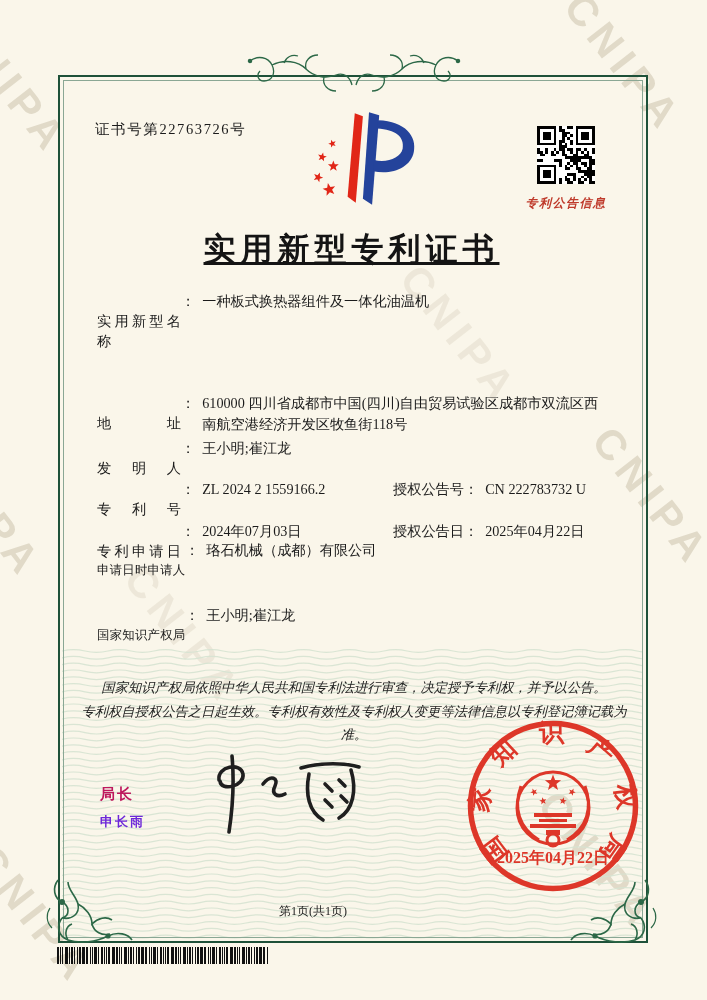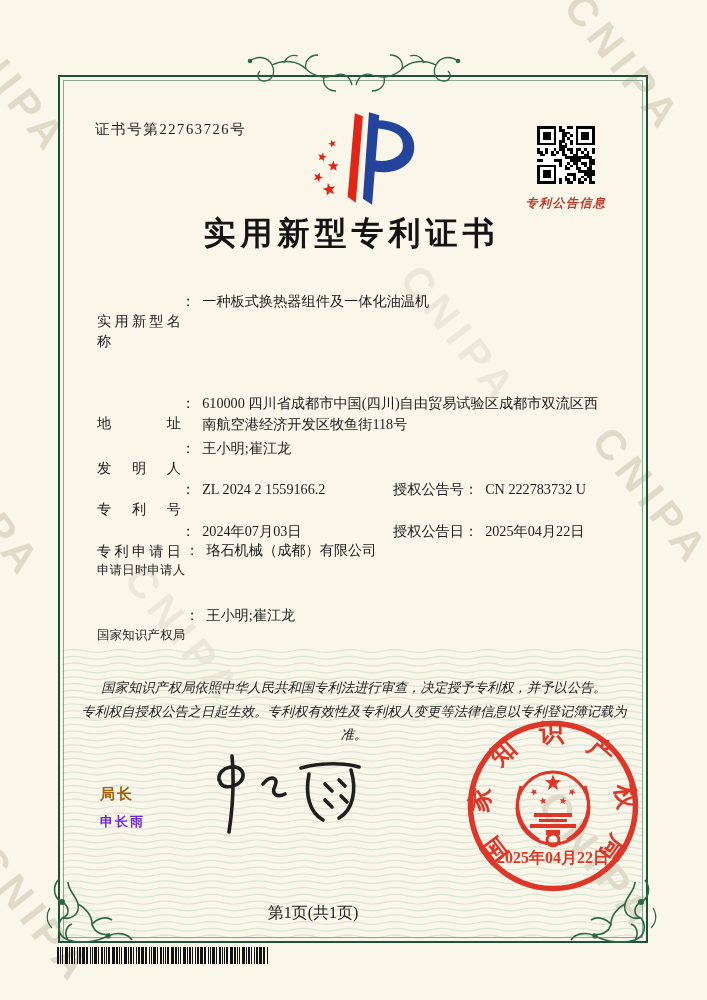--- a/index.html
+++ b/index.html
@@ -38,45 +38,45 @@
   .orn.bottom-right{left:569px;top:878px;width:92px;height:68px;transform:scaleX(-1);}
 
   .cert-no{position:absolute;left:95px;top:120px;font-size:14.5px;letter-spacing:1.6px;color:var(--ink);}
 
   .logo{position:absolute;left:314px;top:110px;width:108px;height:98px;}
 
   .qr{position:absolute;left:537px;top:126px;width:58px;height:58px;background:#fff;}
   .qr-caption{position:absolute;left:518px;top:195px;width:96px;text-align:center;
       font-size:12px;font-style:italic;letter-spacing:1.5px;color:var(--accent-red);font-weight:bold;}
 
-  .title{position:absolute;left:58px;top:212px;width:587px;text-align:center;
-      font-size:32px;font-weight:600;letter-spacing:5px;color:#141414;}
+  .title{position:absolute;left:58px;top:228px;width:587px;text-align:center;
+      font-size:32px;font-weight:600;letter-spacing:5px;color:#141414;text-decoration:underline;}
 
   .row{position:absolute;left:97px;width:548px;font-size:14.2px;color:var(--ink);line-height:20px;}
   .lbl{display:inline-block;width:84px;text-align:justify;text-align-last:justify;vertical-align:top;margin-top:20px;}
   .lbl.wide{width:88px;font-size:12.4px;letter-spacing:-0.2px;line-height:20px;}
   .colon{display:inline-block;vertical-align:top;}
   .val{display:inline-block;padding-left:7px;vertical-align:top;}
   .row .col2{position:absolute;left:296px;top:0;white-space:nowrap;}
   .col2 .lbl2{display:inline-block;}
   .row-address .val{width:402px;line-height:21px;}
 
   .statement{position:absolute;left:80px;top:676px;width:548px;text-align:center;
       font-size:13.3px;line-height:23.5px;color:#222;font-style:italic;}
 
   .sig-title{position:absolute;left:100px;top:785px;font-family:Liberation Sans, sans-serif;
-      font-size:15px;font-weight:600;letter-spacing:2px;color:#a16207;}
+      font-size:15px;font-weight:600;letter-spacing:2px;color:#be185d;}
   .sig-name{position:absolute;left:100px;top:813px;font-family:"Liberation Sans","DejaVu Sans",sans-serif;
       font-size:13px;font-weight:600;letter-spacing:2px;color:#6d28d9;}
   .signature{position:absolute;left:205px;top:750px;width:175px;height:90px;}
 
   .seal{position:absolute;left:463px;top:716px;width:180px;height:180px;opacity:.93;}
 
   .page-indicator{position:absolute;left:58px;top:903px;width:510px;text-align:center;
-      font-size:16px;color:#222;}
+      font-size:12px;color:#222;}
 
   .barcode{position:absolute;left:57px;top:947px;width:215px;height:17px;}
 </style>
 </head>
 <body>
 
 <div class="page">
 
   <div class="wm" style="left:-22px;top:6px">CNIPA</div>
   <div class="wm" style="left:592px;top:-16px">CNIPA</div>

